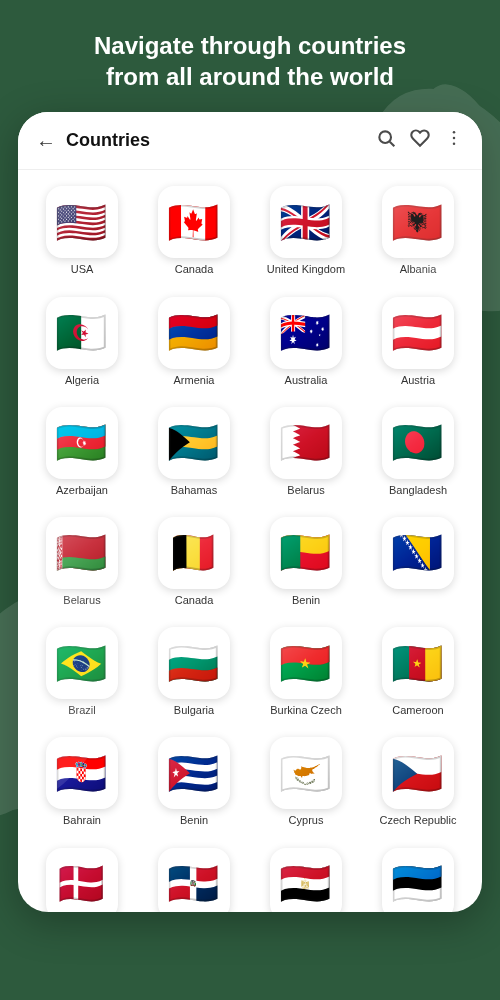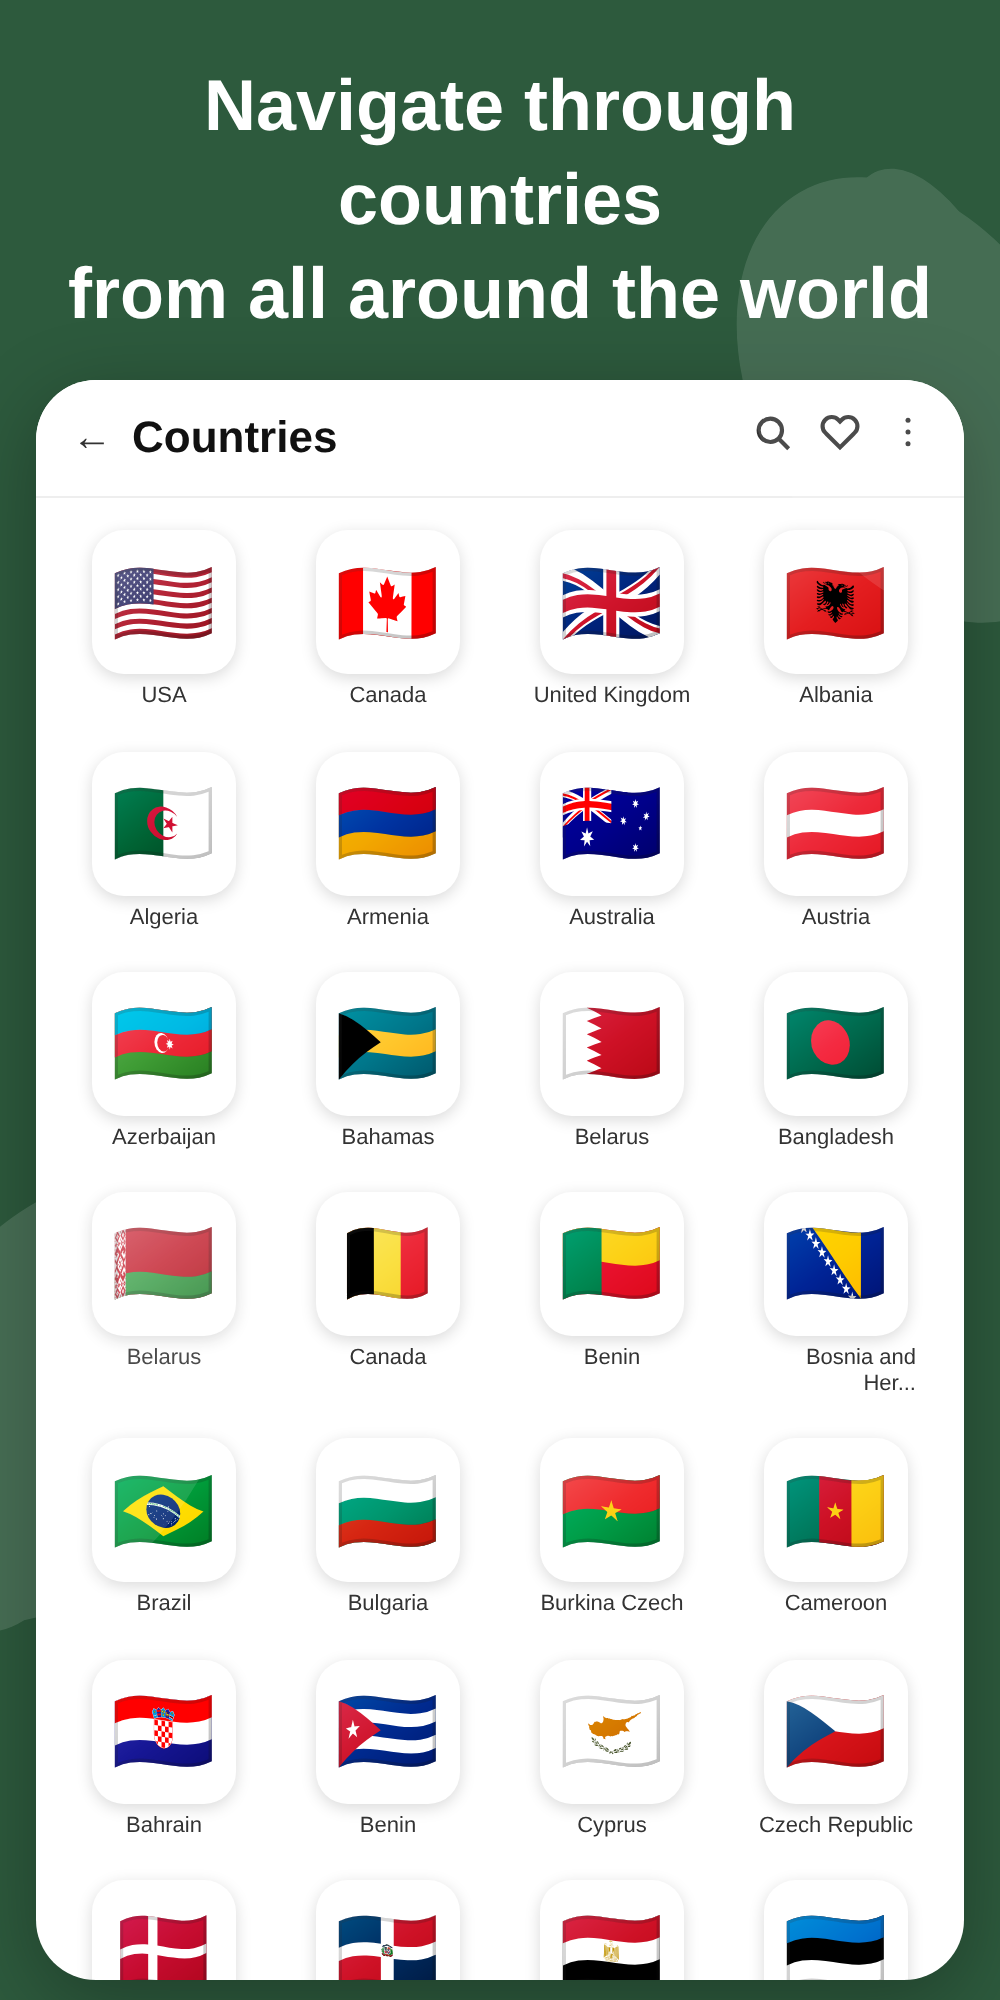--- a/index.html
+++ b/index.html
@@ -19,21 +19,21 @@
       overflow: hidden;
     }
 
     .header-text {
       padding: 30px 30px 20px 30px;
       text-align: center;
     }
 
     .header-text h1 {
       color: white;
-      font-size: 36px;
+      font-size: 24px;
       font-weight: 800;
       line-height: 1.3;
     }
 
     .phone-container {
       background: white;
       border-radius: 30px;
       margin: 0 18px;
       overflow: hidden;
       height: 800px;
@@ -51,21 +51,21 @@
     }
 
     .back-btn {
       font-size: 20px;
       cursor: pointer;
       margin-right: 10px;
       color: #333;
     }
 
     .app-title {
-      font-size: 22px;
+      font-size: 18px;
       font-weight: 700;
       flex: 1;
       color: #111;
     }
 
     .header-icons {
       display: flex;
       gap: 14px;
       align-items: center;
     }
@@ -105,21 +105,21 @@
       box-shadow: 0 2px 8px rgba(0,0,0,0.15);
       display: flex;
       align-items: center;
       justify-content: center;
       font-size: 42px;
     }
 
     .country-name {
       font-size: 11px;
       color: #333;
-      text-align: right;
+      text-align: center;
       font-weight: 500;
       line-height: 1.2;
       max-width: 80px;
       word-break: break-word;
     }
 
     
     .grid-container::-webkit-scrollbar {
       width: 4px;
     }
@@ -226,21 +226,20 @@
         <div class="country-item">
           <div class="flag-icon">🇧🇪</div>
           <div class="country-name">Canada</div>
         </div>
         <div class="country-item">
           <div class="flag-icon">🇧🇯</div>
           <div class="country-name">Benin</div>
         </div>
         <div class="country-item">
           <div class="flag-icon">🇧🇦</div>
-          <div class="country-name">Bosnia and Her...</div>
         </div>
         <div class="country-item">
           <div class="flag-icon">🇧🇷</div>
           <div class="country-name">Brazil</div>
         </div>
         <div class="country-item">
           <div class="flag-icon">🇧🇬</div>
           <div class="country-name">Bulgaria</div>
         </div>
         <div class="country-item">

